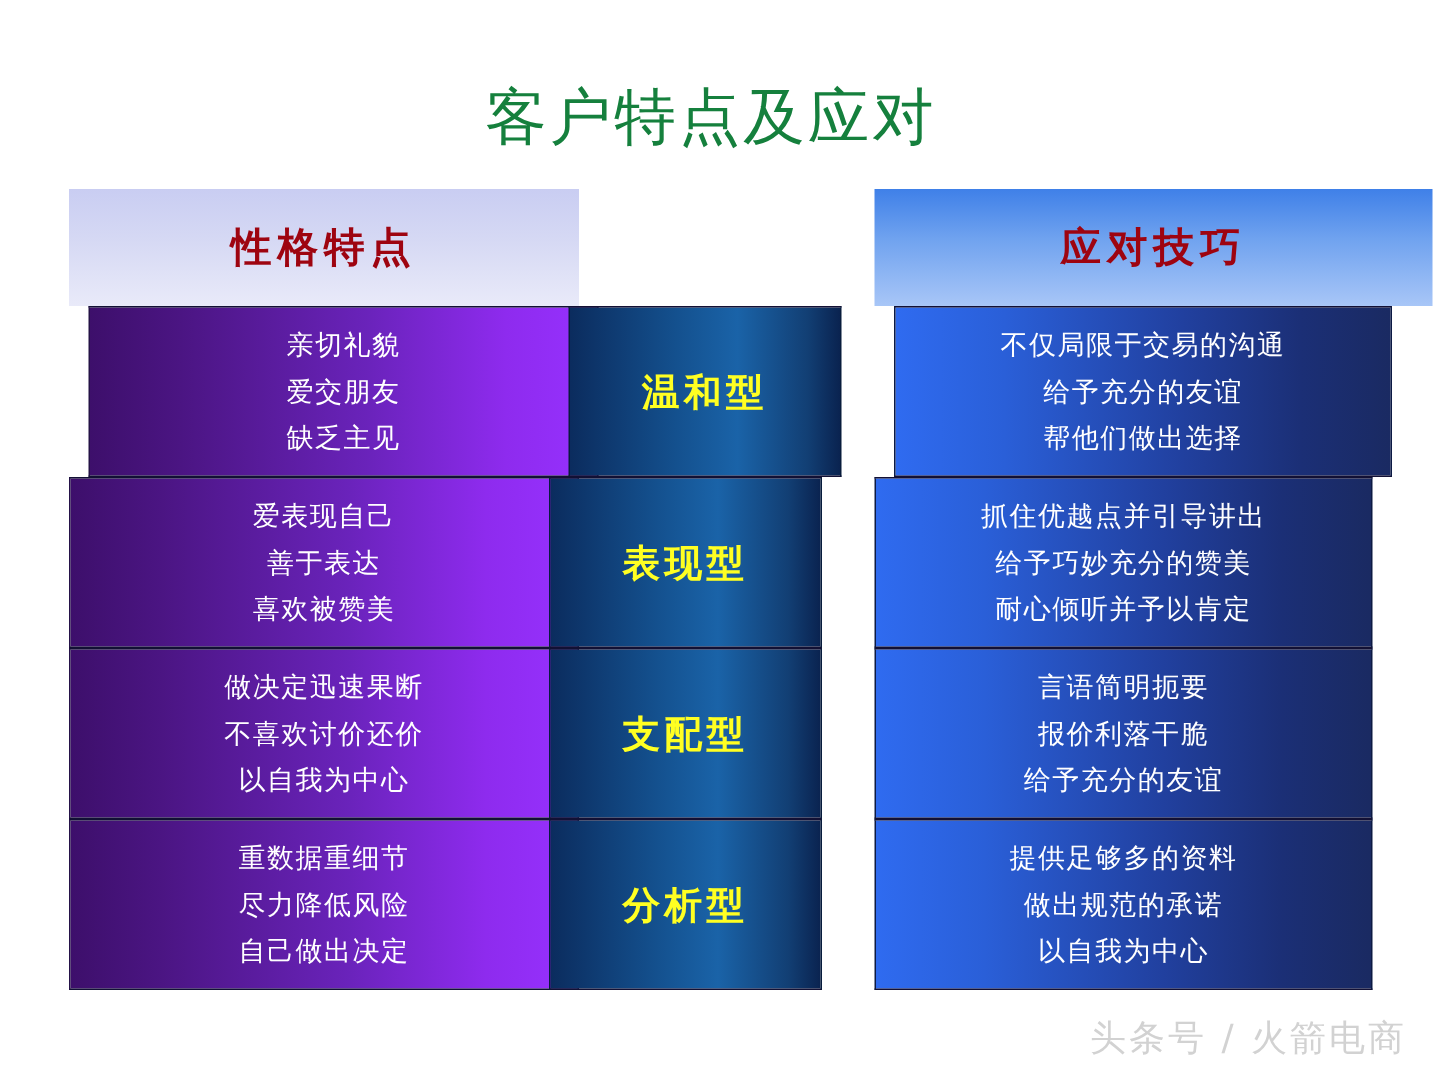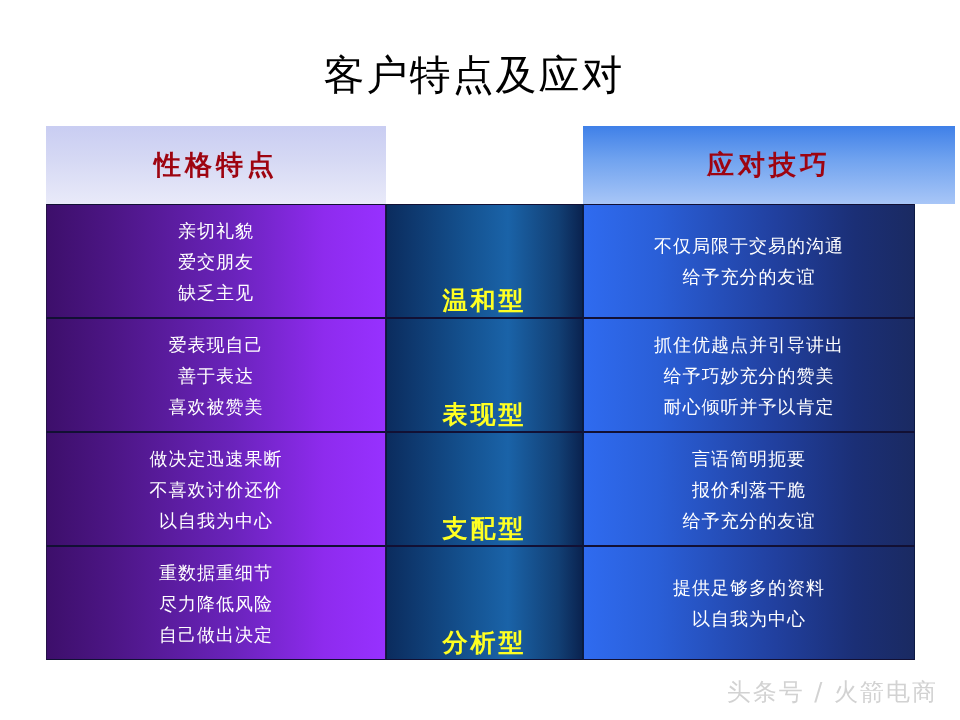--- a/index.html
+++ b/index.html
@@ -23,24 +23,24 @@
     background: #ffffff;
   }
 
   
   #slide-title {
     position: absolute;
     left: 0;
     top: 52px;
     width: 948px;
     text-align: center;
-    font-family: Liberation Mono, monospace;
+    font-family: Liberation Serif, serif;
     font-size: 41px;
     line-height: 52px;
-    color: #000000;
+    color: #15803d;
     letter-spacing: 2px;
     white-space: nowrap;
   }
 
   
   #matrix {
     position: absolute;
     left: 46px;
     top: 126px;
     width: 869px;
@@ -87,21 +87,21 @@
     width: 372px;
     background: linear-gradient(to bottom, #3f80e8 0%, #6fa2ef 42%, #a8c6f7 100%);
   }
 
   .data-row {
     position: absolute;
     left: 0;
     width: 869px;
     height: 114px;
   }
-  #row-0 { top: 78px; }
+  #row-0 { top: 78px; margin-left: 13px; }
   #row-1 { top: 192px; }
   #row-2 { top: 306px; }
   #row-3 { top: 420px; }
 
   .cell {
     position: absolute;
     top: 0;
     height: 114px;
     box-sizing: border-box;
     display: flex;
@@ -114,26 +114,25 @@
 
   .cell-left {
     left: 0;
     width: 340px;
     background: linear-gradient(to right, #3d0f6b 0%, #4b1583 18%, #6a23bb 55%, #8e2bee 82%, #9731ff 100%);
     border-left: 1px solid #241247;
     border-right: 1px solid #241247;
   }
 
   .cell-mid {
-    left: 340px;
-    width: 197px;
+    left: 320px;
+    width: 182px;
     background: linear-gradient(to right, #0b2c5e 0%, #14518f 40%, #1a63a8 62%, #123f74 88%, #0a2350 100%);
     border-left: 1px solid #081c3c;
     border-right: 1px solid #081c3c;
-    justify-content: flex-end;
   }
 
   .cell-right {
     left: 537px;
     width: 332px;
     background: linear-gradient(to right, #2f6bf0 0%, #2a5fd8 22%, #21409f 58%, #1b2f76 82%, #1a2a62 100%);
     border-left: 1px solid #0c1a44;
     border-right: 1px solid #0c1a44;
   }
 
@@ -193,20 +192,21 @@
         <div class="line">亲切礼貌</div>
         <div class="line">爱交朋友</div>
         <div class="line">缺乏主见</div>
       </div>
       <div class="cell cell-mid">
         <div class="type-label">温和型</div>
       </div>
       <div class="cell cell-right">
         <div class="line">不仅局限于交易的沟通</div>
         <div class="line">给予充分的友谊</div>
+        <div class="line">帮他们做出选择</div>
       </div>
     </div>
 
     <div class="data-row" id="row-1">
       <div class="cell cell-left">
         <div class="line">爱表现自己</div>
         <div class="line">善于表达</div>
         <div class="line">喜欢被赞美</div>
       </div>
       <div class="cell cell-mid">
@@ -239,20 +239,21 @@
       <div class="cell cell-left">
         <div class="line">重数据重细节</div>
         <div class="line">尽力降低风险</div>
         <div class="line">自己做出决定</div>
       </div>
       <div class="cell cell-mid">
         <div class="type-label">分析型</div>
       </div>
       <div class="cell cell-right">
         <div class="line">提供足够多的资料</div>
+        <div class="line">做出规范的承诺</div>
         <div class="line">以自我为中心</div>
       </div>
     </div>
 
   </div>
 
   <div id="watermark">头条号 / 火箭电商</div>
 
 </div>
 

